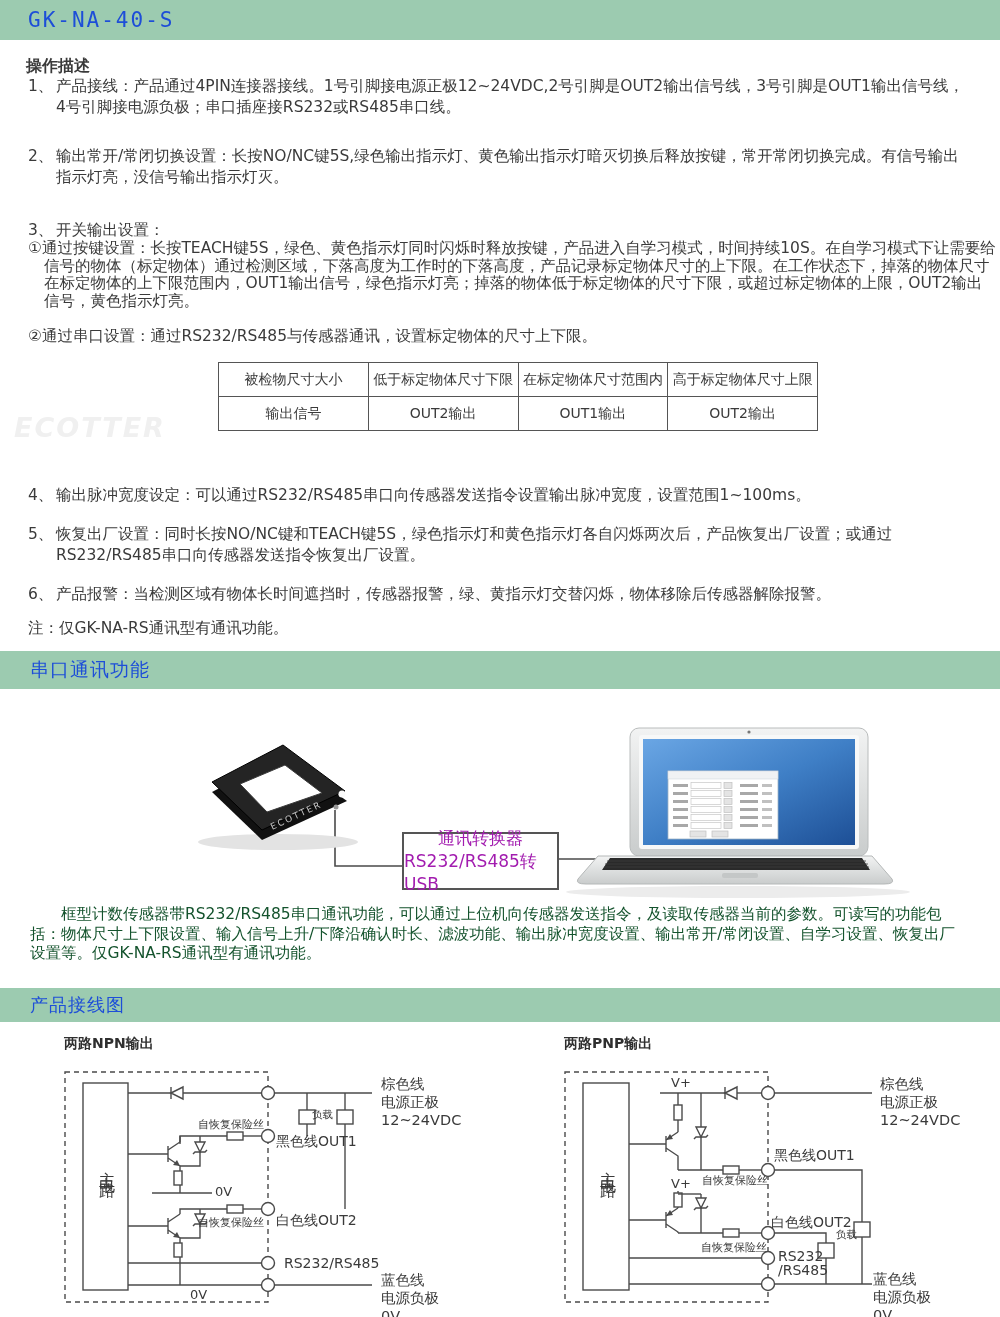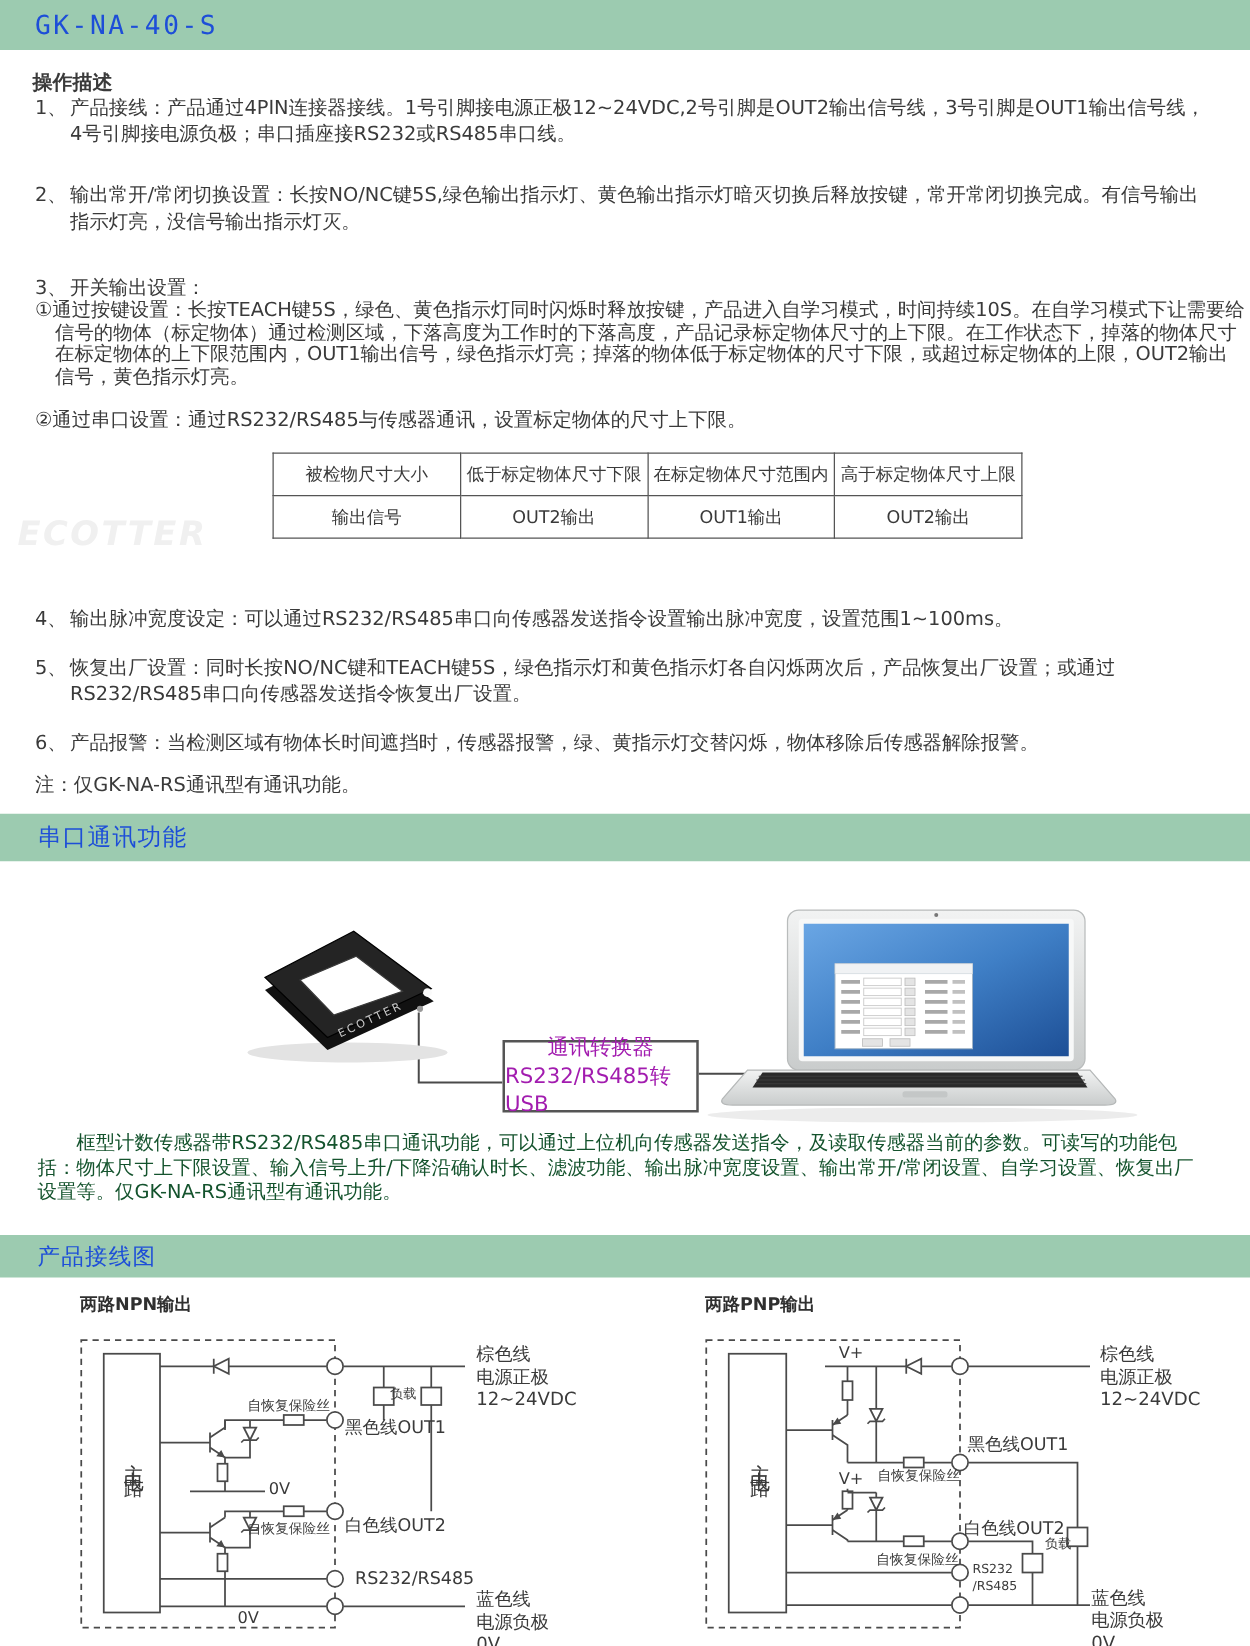--- a/index.html
+++ b/index.html
@@ -372,21 +372,21 @@
       <polygon points="126,186 133,185 130,180"></polygon>
     </g>
   </svg>
   <div class="lbl vert" style="left:57px;top:128px;">主电路</div>
   <div class="lbl" style="left:131px;top:45px;font-size:13px;">V+</div>
   <div class="lbl" style="left:131px;top:146px;font-size:13px;">V+</div>
   <div class="lbl" style="left:234px;top:117px;font-size:14px;">黑色线OUT1</div>
   <div class="lbl" style="left:162px;top:143px;font-size:11px;">自恢复保险丝</div>
   <div class="lbl" style="left:231px;top:184px;font-size:14px;">白色线OUT2</div>
   <div class="lbl" style="left:161px;top:210px;font-size:11px;">自恢复保险丝</div>
-  <div class="lbl" style="left:238px;top:219px;font-size:10px;line-height:14px;">RS232
+  <div class="lbl" style="left:238px;top:219px;font-size:14px;line-height:14px;">RS232
 /RS485</div>
   <div class="lbl" style="left:296px;top:198px;font-size:10.5px;">负载</div>
   <div class="lbl" style="left:340px;top:45px;font-size:14.5px;line-height:18px;">棕色线
 电源正极
 12~24VDC</div>
   <div class="lbl" style="left:333px;top:240px;font-size:14.5px;line-height:18px;">蓝色线
 电源负极
 0V</div>
 </div>
 

